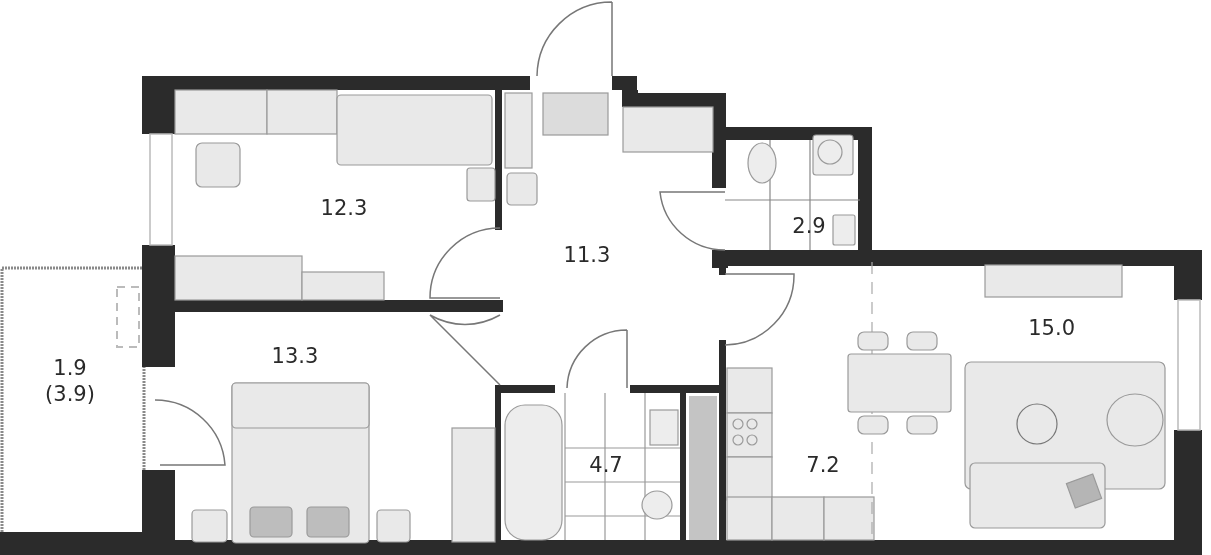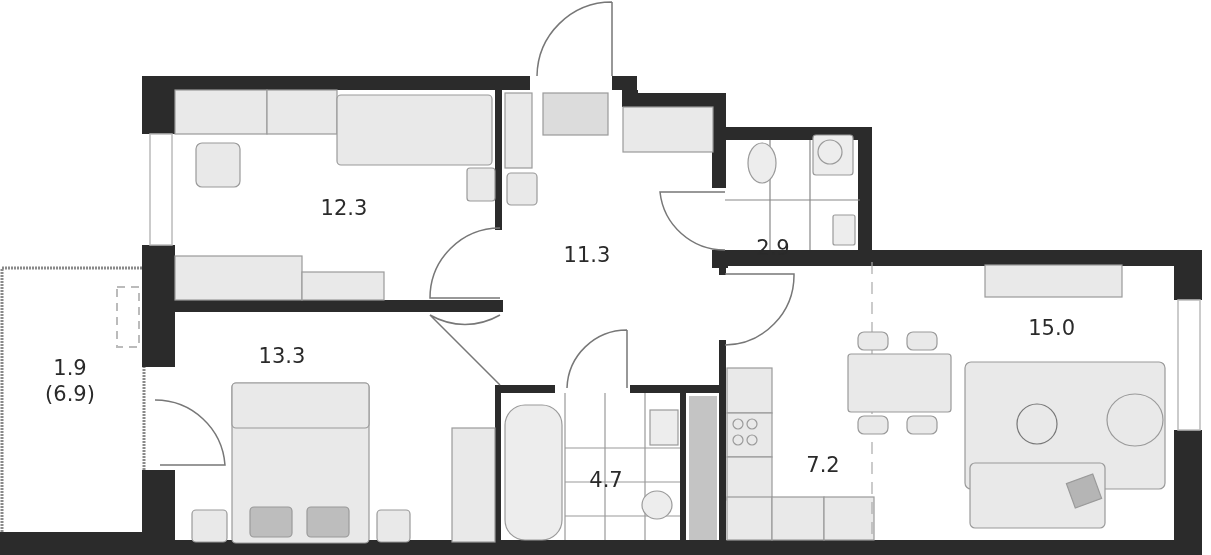--- a/index.html
+++ b/index.html
@@ -154,21 +154,21 @@
     <rect x="965" y="362" width="200" height="127" rx="6"></rect>
     <circle cx="1037" cy="424" r="20" fill="none" stroke="#777"></circle>
     <ellipse cx="1135" cy="420" rx="28" ry="26"></ellipse>
     <rect x="970" y="463" width="135" height="65" rx="5"></rect>
     <rect x="1070" y="478" width="28" height="26" transform="rotate(-20 1084 491)" fill="#b5b5b5"></rect>
   </g>
 </svg>
 
 <div class="area-label" style="left:309px;top:195px;width:70px;">12.3</div>
 <div class="area-label" style="left:552px;top:242px;width:70px;">11.3</div>
-<div class="area-label" style="left:743px;top:213px;width:60px;margin-top:22px;">2.9</div>
-<div class="area-label" style="left:247px;top:343px;width:70px;">13.3</div>
+<div class="area-label" style="left:779px;top:213px;width:60px;">2.9</div>
+<div class="area-label" style="left:260px;top:343px;width:70px;">13.3</div>
 <div class="area-label" style="left:30px;top:355px;width:80px;">
   <div>1.9</div>
-  <div>(6.9)</div>
+  <div>(3.9)</div>
 </div>
-<div class="area-label" style="left:576px;top:452px;width:60px;margin-top:15px;">4.7</div>
+<div class="area-label" style="left:576px;top:452px;width:60px;">4.7</div>
 <div class="area-label" style="left:793px;top:452px;width:60px;text-align:center;">7.2</div>
 <div class="area-label" style="left:1005px;top:315px;width:70px;text-align:right;">15.0</div>
 
 </body></html>

